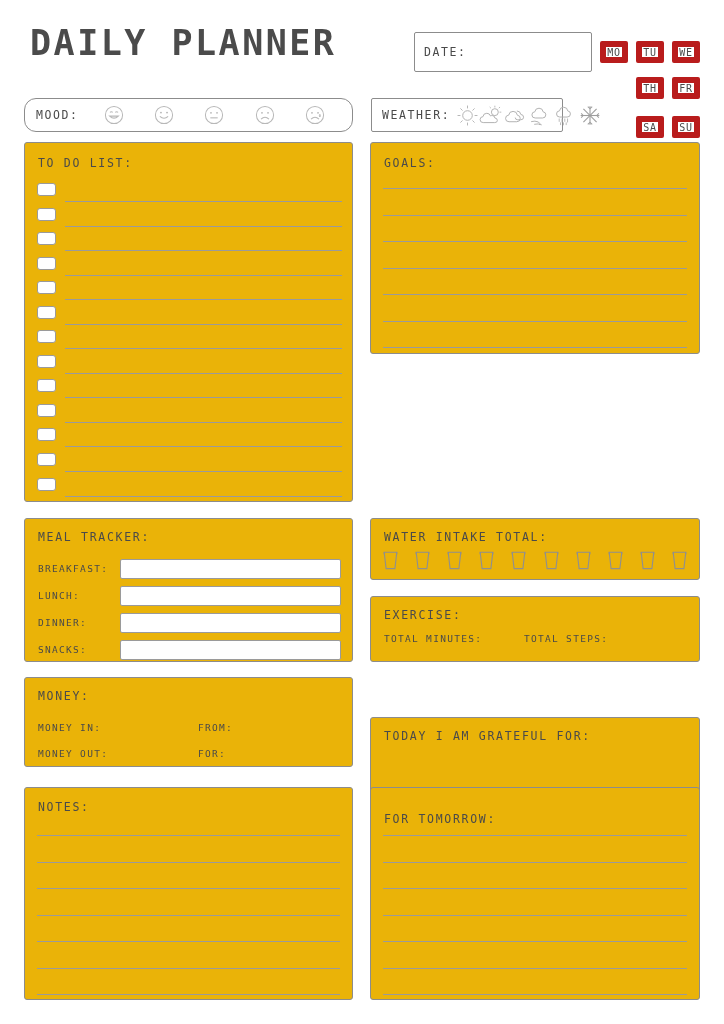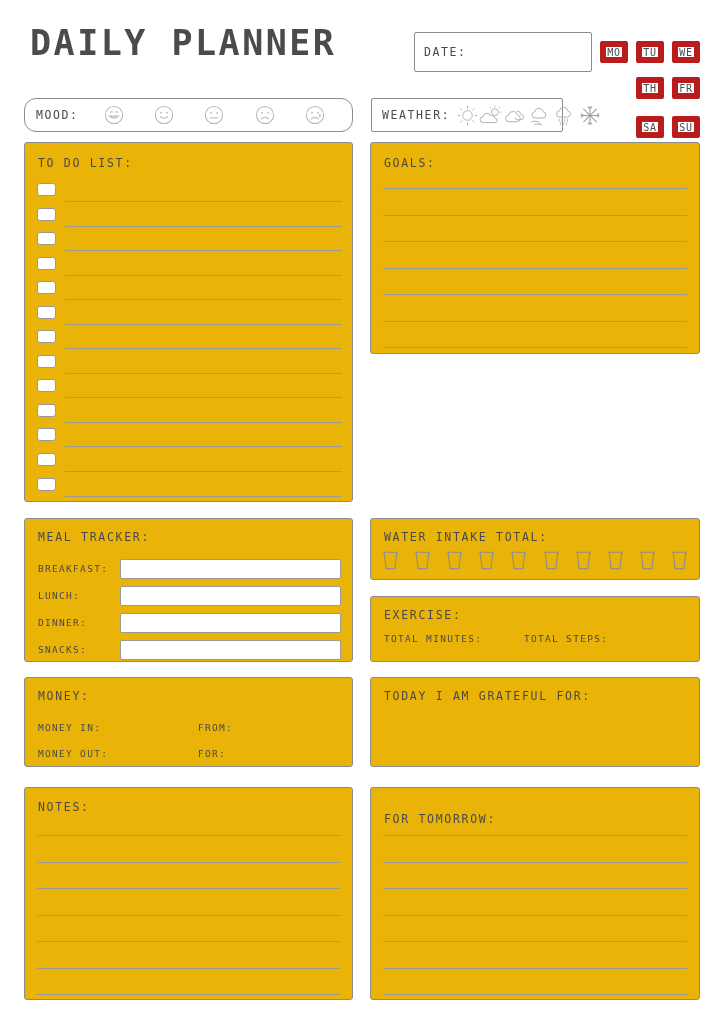--- a/index.html
+++ b/index.html
@@ -255,21 +255,21 @@
     right: 11px;
   }
   .money-row {
     height: 26px;
     display: flex;
     align-items: center;
   }
   .money-row .sub-label:first-child { width: 160px; flex: 0 0 160px; }
 
   
-  #grateful-box { left: 370px; top: 677px; width: 330px; height: 90px; }
+  #grateful-box { left: 370px; top: 717px; width: 330px; height: 78px; }
   #grateful-box .box-title { position: absolute; left: 13px; top: 11px; }
 
   
   #notes-box { left: 24px; top: 787px; width: 329px; height: 213px; }
   #notes-box .box-title { position: absolute; left: 13px; top: 12px; }
 
   
   #tomorrow-box { left: 370px; top: 787px; width: 330px; height: 213px; }
   #tomorrow-box .box-title { position: absolute; left: 13px; top: 24px; }
 

